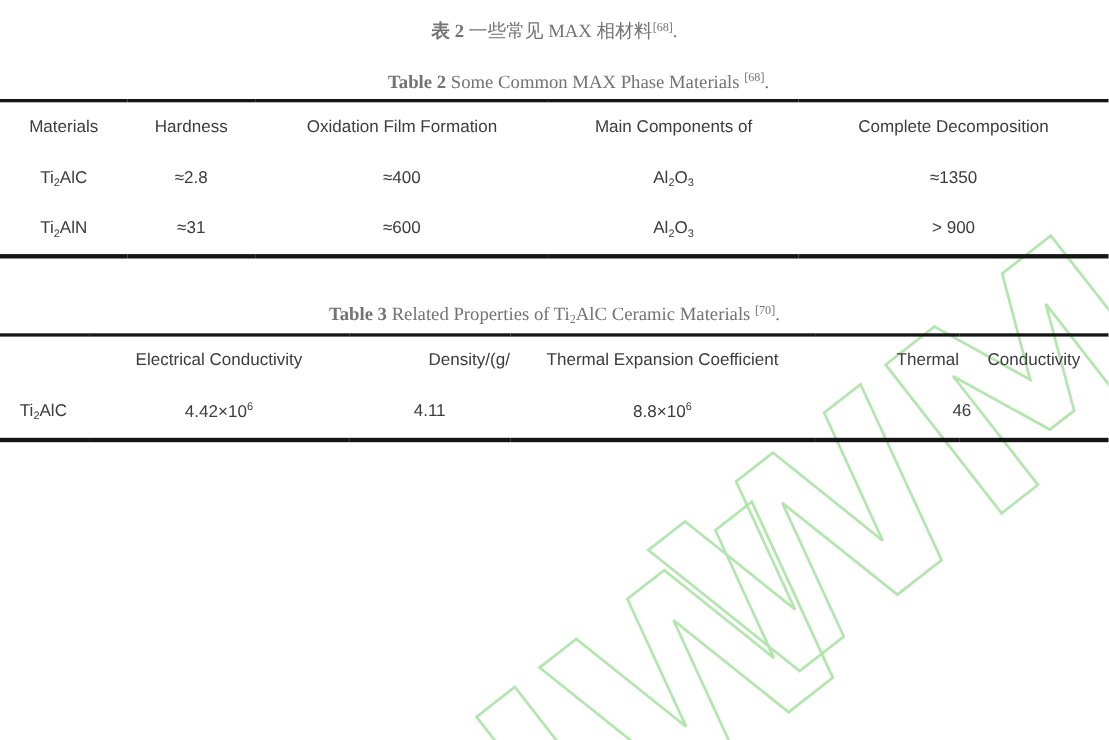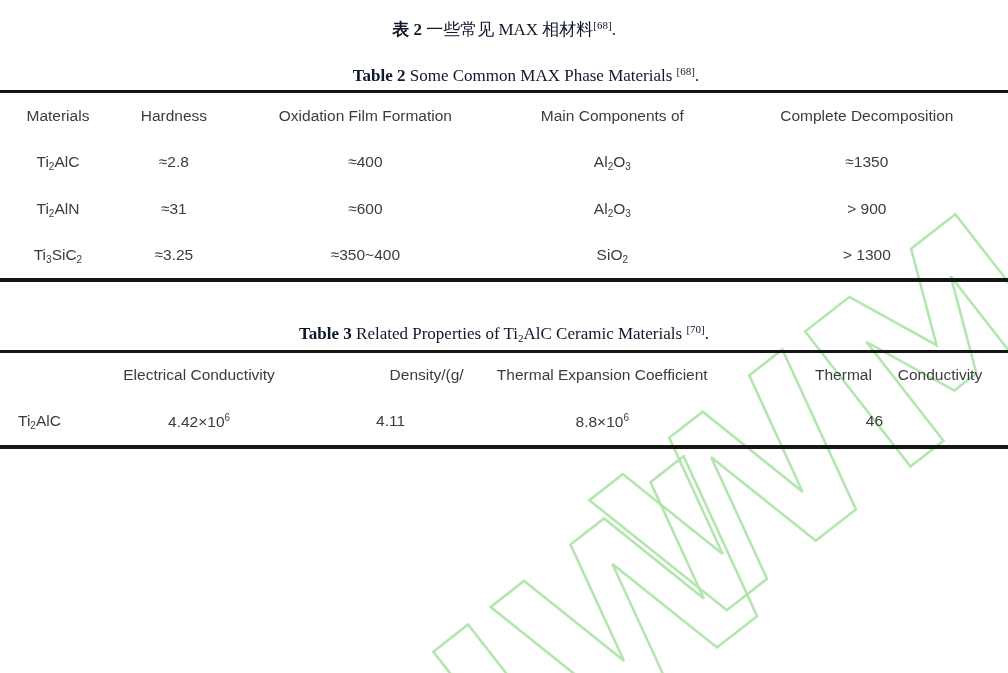--- a/index.html
+++ b/index.html
@@ -12,21 +12,21 @@
   }
   .watermark {
     position:absolute; left:0; top:0; width:1008px; height:673px;
     z-index:0; pointer-events:none;
   }
   .content { position:relative; z-index:1; }
 
   .title {
     text-align:center;
     font-family:"Liberation Serif","DejaVu Serif",serif;
-    font-size:17px; color:#0f172a; height:22px; line-height:22px;
+    font-size:17px; color:#737373; height:22px; line-height:22px;
   }
   .title b { font-weight:bold; }
   .title sup { font-size:11px; vertical-align:6px; }
   .title sub { font-size:11px; vertical-align:-3px; }
   .t2-title-zh { margin-top:14px; }
   .t2-title-en { margin-top:24px;margin-left:44px; }
   .t3-title-zh { margin-top:12px; }
   .t3-title-en { margin-top:36px; }
 
   table {
@@ -92,27 +92,20 @@
           <td>Al<sub>2</sub>O<sub>3</sub></td>
           <td>≈1350</td>
         </tr>
         <tr>
           <td>Ti<sub>2</sub>AlN</td>
           <td>≈31</td>
           <td>≈600</td>
           <td>Al<sub>2</sub>O<sub>3</sub></td>
           <td>&gt; 900</td>
         </tr>
-        <tr>
-          <td>Ti<sub>3</sub>SiC<sub>2</sub></td>
-          <td>≈3.25</td>
-          <td>≈350~400</td>
-          <td>SiO<sub>2</sub></td>
-          <td>&gt; 1300</td>
-        </tr>
       </tbody>
     </table>
 
     <p class="title t3-title-en"><b>Table 3</b><span> Related Properties of Ti<sub>2</sub>AlC Ceramic Materials <sup>[70]</sup>.</span></p>
 
     <table class="table3">
       <colgroup>
         <col style="width:8%">
           <col style="width:23.5%">
           <col style="width:14.5%">

